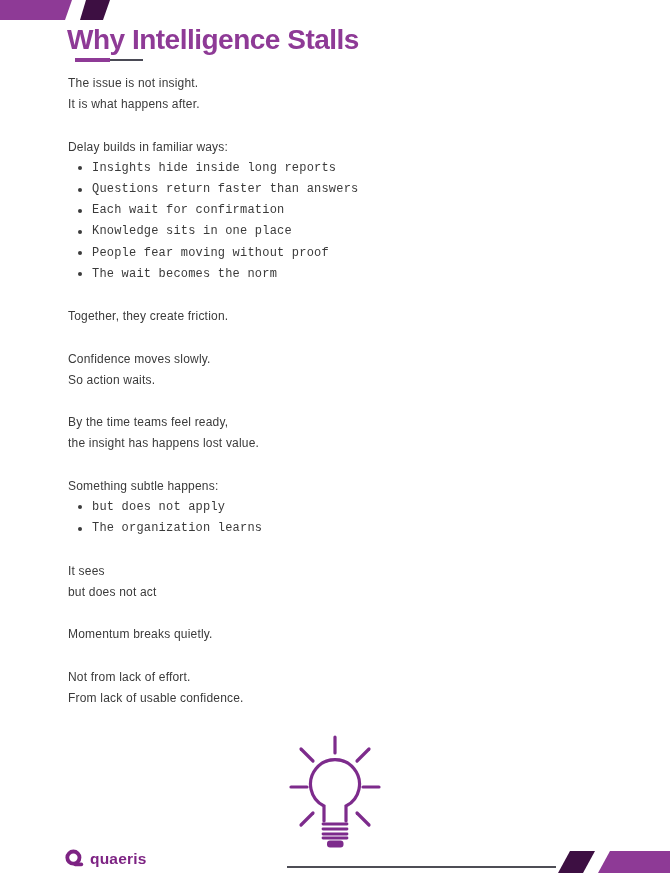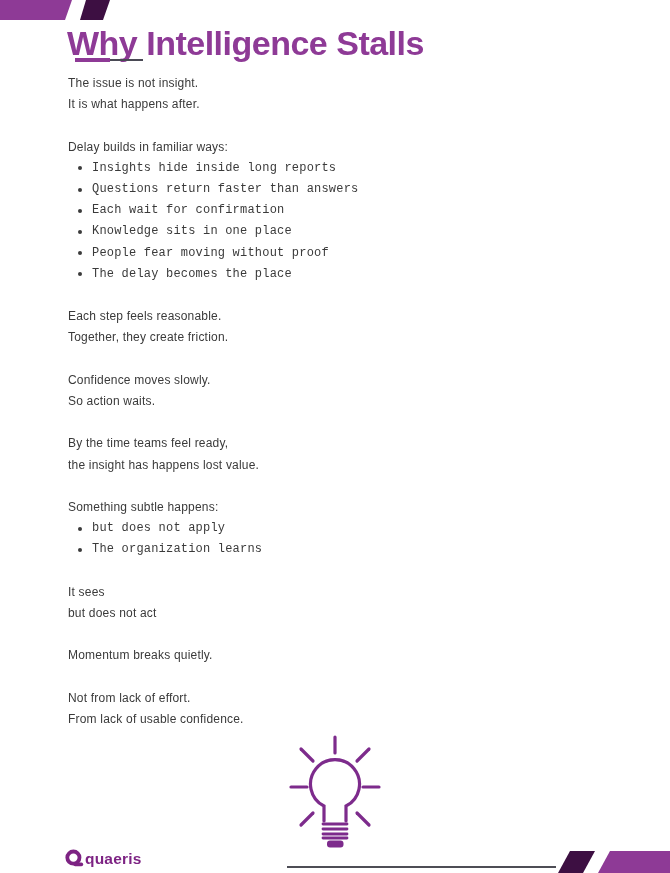--- a/index.html
+++ b/index.html
@@ -20,21 +20,21 @@
     clip-path: polygon(0 0, 72px 0, 65px 20px, 0 20px);
   }
   .band-top-dark {
     position: absolute; left: 80px; top: 0; width: 30px; height: 20px;
     background: #3d0f42;
     clip-path: polygon(6px 0, 30px 0, 23px 20px, 0 20px);
   }
   
   .title {
     position: absolute; left: 67px; top: 24px;
-    font-size: 34px; font-weight: 700; letter-spacing: -0.5px;
+    font-size: 28px; font-weight: 700; letter-spacing: -0.5px;
     color: #8e3a96; white-space: nowrap;
   }
   .underline-purple {
     position: absolute; left: 75px; top: 58px; width: 35px; height: 4px;
     background: #8e3a96;
   }
   .underline-dark {
     position: absolute; left: 110px; top: 59px; width: 33px; height: 2px;
     background: #4a4a55;
   }
@@ -49,21 +49,21 @@
   .content li { position: relative; padding-left: 24px; font-family: Liberation Mono, monospace; }
   .content li::before {
     content: ""; position: absolute; left: 10px; top: 8.5px;
     width: 4px; height: 4px; border-radius: 50%; background: #3a3a3a;
   }
   
   .bulb { position: absolute; left: 283px; top: 732px; }
   
   .footer-logo {
     position: absolute; left: 64px; top: 849px;
-    display: flex; align-items: center; 
+    display: flex; align-items: center; gap: 5px;
   }
   .footer-logo .logo-text {
     font-size: 15.5px; font-weight: 700; letter-spacing: 0.2px;
     color: #7d2383;
   }
   .footer-line {
     position: absolute; left: 287px; top: 866px; width: 269px; height: 2px;
     background: #4d4d55;
   }
   .band-bottom-dark {
@@ -96,24 +96,23 @@
     </div>
     <div class="block gap">
       <div>Delay builds in familiar ways:</div>
     </div>
     <ul class="block">
       <li>Insights hide inside long reports</li>
       <li>Questions return faster than answers</li>
       <li>Each wait for confirmation</li>
       <li>Knowledge sits in one place</li>
       <li>People fear moving without proof</li>
-      <li>The delay becomes the place</li>
+      <li>The wait becomes the norm</li>
     </ul>
     <div class="block gap">
-      <div>Each step feels reasonable.</div>
       <div>Together, they create friction.</div>
     </div>
     <div class="block gap">
       <div>Confidence moves slowly.</div>
       <div>So action waits.</div>
     </div>
     <div class="block gap">
       <div>By the time teams feel ready,</div>
       <div>the insight has happens lost value.</div>
     </div>

